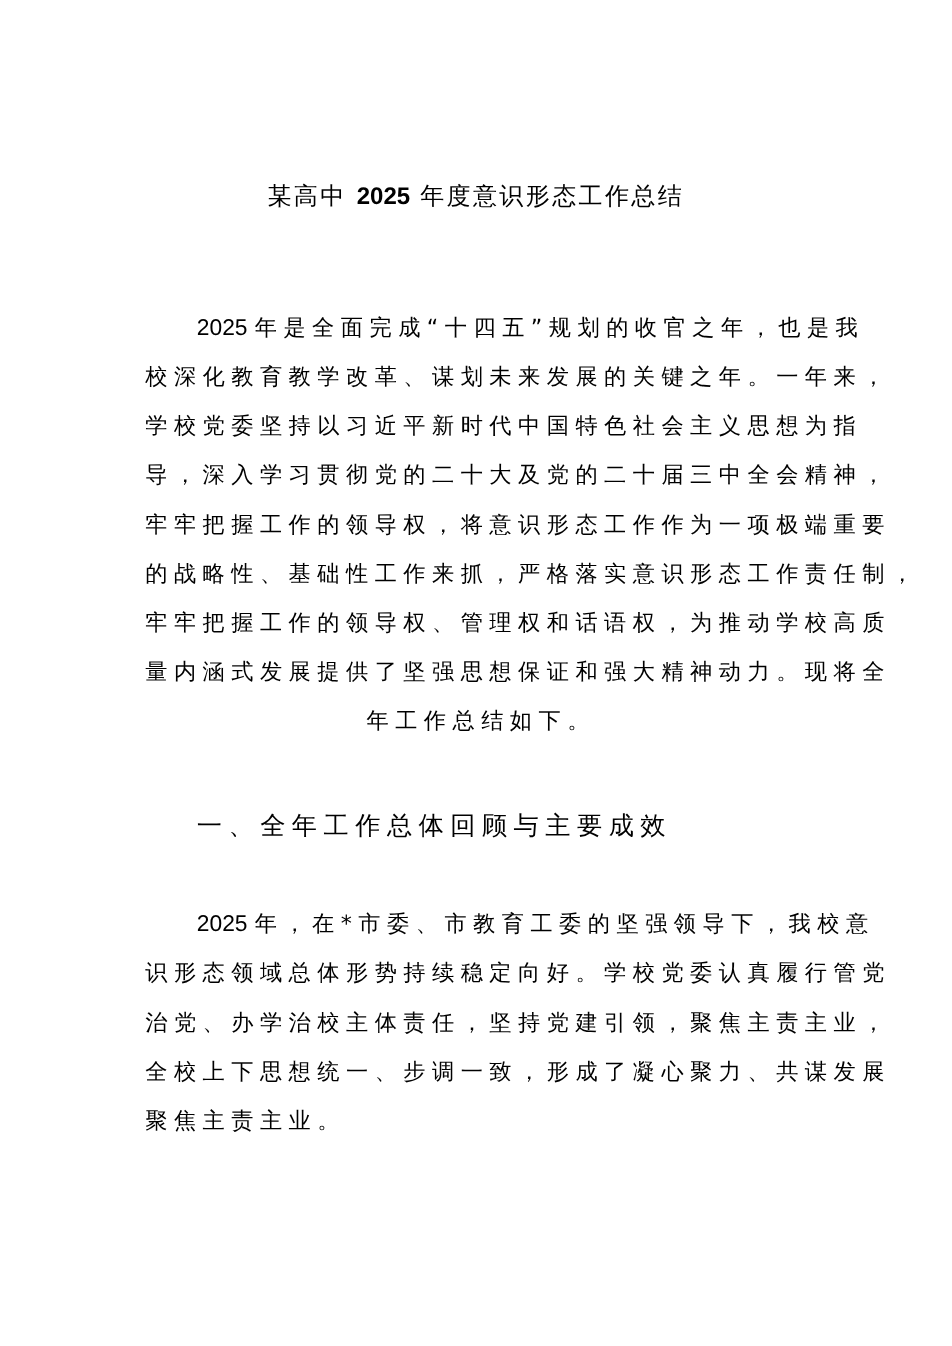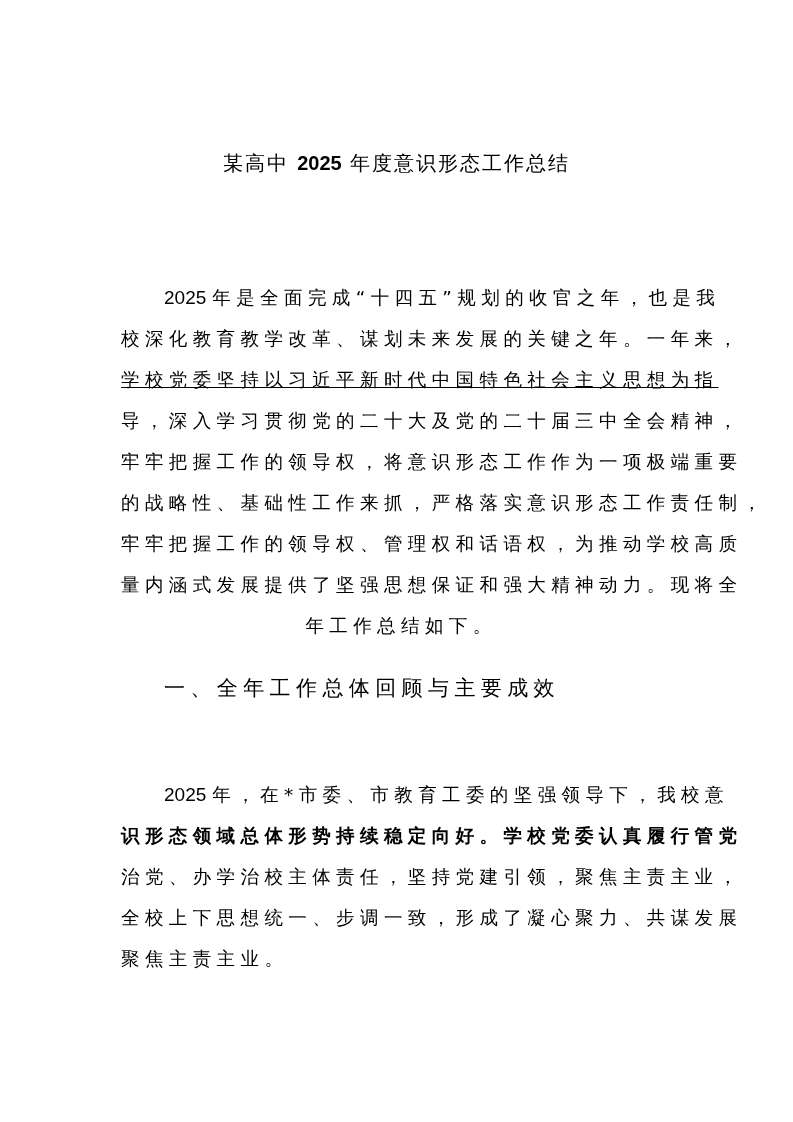--- a/index.html
+++ b/index.html
@@ -39,21 +39,20 @@
     letter-spacing: 0;
   }
   .line {
     position: absolute;
     left: 121px;
     width: 560px;
     font-size: 18.5px;
     line-height: 26px;
     letter-spacing: 5.4px;
     white-space: nowrap;
-    margin-top: 24px;
   }
   .line.indent { left: 164px; }
   .line .num {
     font-family: "Liberation Sans", sans-serif;
     font-size: 19px;
     letter-spacing: 0;
     margin-right: 6px;
   }
   .heading {
     position: absolute;
@@ -81,35 +80,35 @@
     <span>某高中</span>
     <span class="num">2025</span>
     <span>年度意识形态工作总结</span>
   </div>
 
   <div>
     <div class="line indent" style="top:243px;">
       <span class="num">2025</span><span>年是全面完成“十四五”规划的收官之年，也是我</span>
     </div>
     <div class="line" style="top:284px;">校深化教育教学改革、谋划未来发展的关键之年。一年来，</div>
-    <div class="line" style="top:325px;text-decoration:underline;">学校党委坚持以习近平新时代中国特色社会主义思想为指</div>
+    <div class="line" style="top:325px;">学校党委坚持以习近平新时代中国特色社会主义思想为指</div>
     <div class="line" style="top:366px;">导，深入学习贯彻党的二十大及党的二十届三中全会精神，</div>
     <div class="line" style="top:407px;">牢牢把握工作的领导权，将意识形态工作作为一项极端重要</div>
     <div class="line" style="top:448px;text-align:right;">的战略性、基础性工作来抓，严格落实意识形态工作责任制，</div>
     <div class="line" style="top:489px;">牢牢把握工作的领导权、管理权和话语权，为推动学校高质</div>
     <div class="line" style="top:530px;">量内涵式发展提供了坚强思想保证和强大精神动力。现将全</div>
     <div class="line" style="top:571px;text-align:center;">年工作总结如下。</div>
   </div>
 
   <div class="heading" style="top:657px;">一、全年工作总体回顾与主要成效</div>
 
   <div>
     <div class="line indent" style="top:740px;">
       <span class="num">2025</span><span>年，在*市委、市教育工委的坚强领导下，我校意</span>
     </div>
-    <div class="line" style="top:781px;font-weight:bold;">识形态领域总体形势持续稳定向好。学校党委认真履行管党</div>
+    <div class="line" style="top:781px;">识形态领域总体形势持续稳定向好。学校党委认真履行管党</div>
     <div class="line" style="top:822px;">治党、办学治校主体责任，坚持党建引领，聚焦主责主业，</div>
     <div class="line" style="top:863px;">全校上下思想统一、步调一致，形成了凝心聚力、共谋发展</div>
     <div class="line" style="top:904px;">聚焦主责主业。</div>
   </div>
 
 
 </div>
 
 </body></html>

